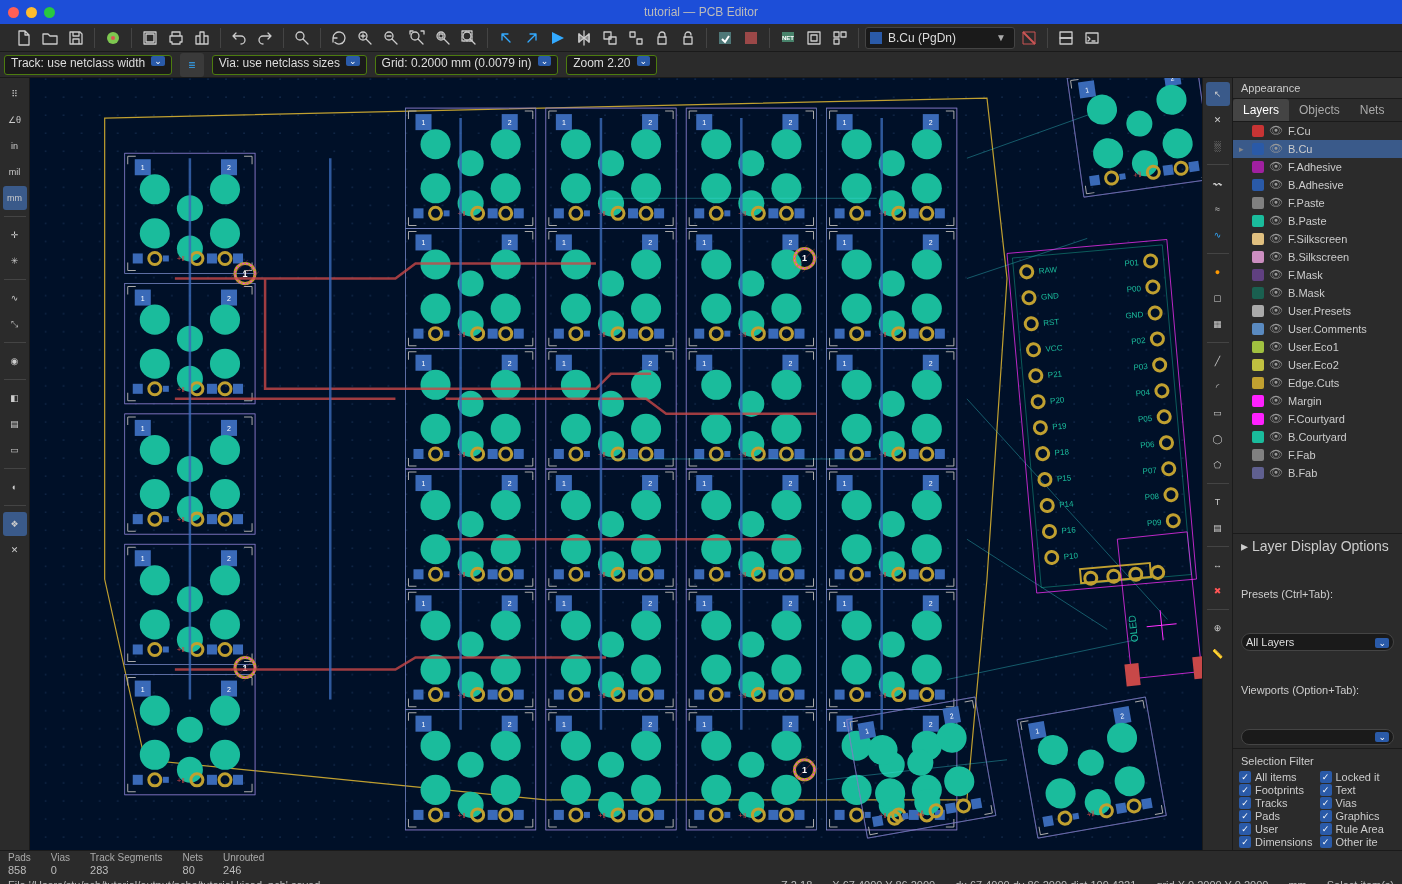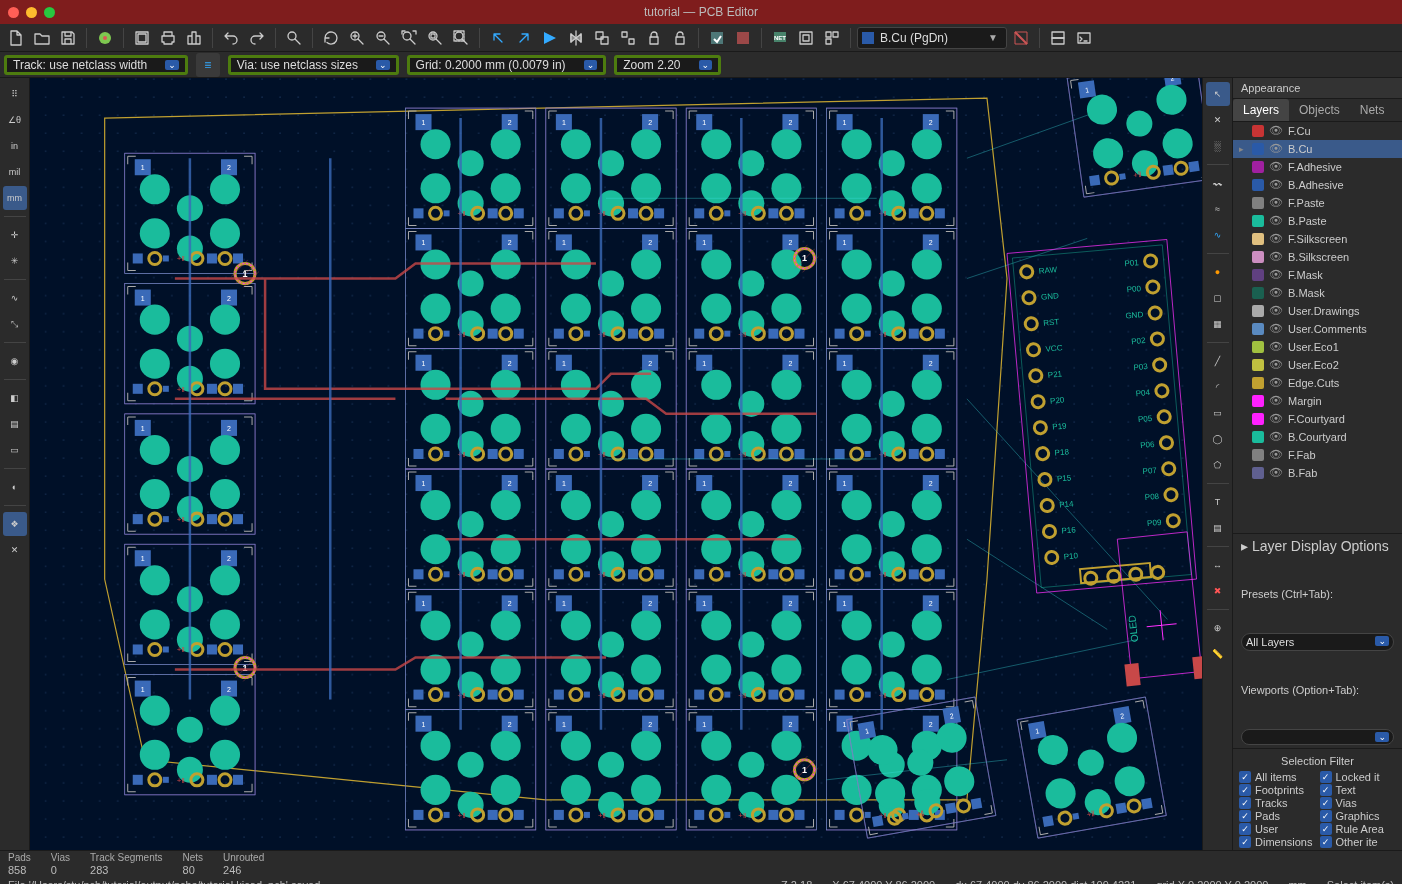--- a/index.html
+++ b/index.html
@@ -1,35 +1,35 @@
 <!DOCTYPE html>
 <html><head>
 <meta charset="utf-8">
 <style>
 * { box-sizing: border-box; margin: 0; padding: 0; font-family: -apple-system, BlinkMacSystemFont, "Segoe UI", Arial, sans-serif; }
 body { width: 1402px; height: 884px; background: #2b2b2b; color: #ddd; font-size: 12px; overflow: hidden; display: flex; flex-direction: column; }
-.titlebar { height: 24px; background: #7f1d1d; display: flex; align-items: center; padding: 0 8px; position: relative; }
+.titlebar { height: 24px; background: #1d4ed8; display: flex; align-items: center; padding: 0 8px; position: relative; }
 .traffic { display: flex; gap: 7px; }
 .traffic span { width: 11px; height: 11px; border-radius: 50%; display: inline-block; }
 .t-red { background: #ff5f57; }
 .t-yel { background: #febc2e; }
 .t-grn { background: #28c840; }
 .title-text { position: absolute; left: 50%; transform: translateX(-50%); font-size: 12px; color: #bbb; }
 
-.main-toolbar { height: 28px; background: #2b2b2b; border-bottom: 1px solid #1a1a1a; display: flex; align-items: center; padding: 0 4px; gap: 2px; }
+.main-toolbar { height: 28px; background: #2b2b2b; border-bottom: 1px solid #1a1a1a; display: flex; align-items: center; padding: 0 12px; gap: 2px; }
 .tb-btn { width: 24px; height: 24px; display: flex; align-items: center; justify-content: center; color: #ccc; cursor: pointer; border-radius: 3px; }
 .tb-sep { width: 1px; height: 20px; background: #444; margin: 0 4px; }
 .tb-btn svg { width: 16px; height: 16px; }
 .layer-dropdown { display: flex; align-items: center; background: #1a1a1a; border: 1px solid #444; height: 22px; min-width: 150px; padding: 0 4px; border-radius: 3px; }
 .layer-sw { width: 12px; height: 12px; margin-right: 6px; }
 .layer-dd-text { flex: 1; color: #ddd; font-size: 12px; }
 .dd-arrow { color: #aaa; font-size: 10px; padding: 0 4px; }
 
 .options-bar { height: 26px; background: #2b2b2b; border-bottom: 1px solid #1a1a1a; display: flex; align-items: center; padding: 0 4px; gap: 8px; }
-.opt-select { background: #1a1a1a; border: 3px solid #4d7c0f; color: #ddd; height: 20px; padding: 0 6px; border-radius: 3px; font-size: 12px; display: flex; align-items: center; gap: 18px; }
+.opt-select { background: #1a1a1a; border: 1px solid #4d7c0f; color: #ddd; height: 20px; padding: 0 6px; border-radius: 3px; font-size: 12px; display: flex; align-items: flex-start; gap: 6px; }
 .opt-select .chev { background: #2a5aa8; border-radius: 2px; padding: 0 3px; font-size: 9px; color: #fff; }
 
 .workspace { flex: 1; display: flex; overflow: hidden; }
 
 .left-toolbar { width: 30px; background: #2b2b2b; border-right: 1px solid #1a1a1a; display: flex; flex-direction: column; padding: 4px 0; gap: 2px; align-items: center; }
 .lt-btn { width: 24px; height: 24px; display: flex; align-items: center; justify-content: center; color: #ccc; cursor: pointer; border-radius: 3px; font-size: 9px; }
 .lt-btn.active { background: #3a5a8a; }
 .lt-sep { width: 22px; height: 1px; background: #444; margin: 4px 0; }
 
 .canvas-area { flex: 1; position: relative; background: #001028; overflow: hidden; }
@@ -45,25 +45,25 @@
 
 .layer-list { flex: 1; overflow-y: auto; }
 .layer-row { display: flex; align-items: center; padding: 2px 6px; gap: 5px; font-size: 11px; color: #ccc; cursor: pointer; }
 .layer-row.selected { background: #3a5a8a; }
 .layer-arrow { width: 8px; color: #888; font-size: 9px; }
 .layer-color { width: 12px; height: 12px; border-radius: 2px; }
 .layer-eye { width: 14px; height: 14px; color: #999; font-size: 11px; text-align:center; }
 
 .collapsible { padding: 4px 8px; font-size: 14px; color: #ccc; border-top: 1px solid #1a1a1a; cursor: pointer; }
 .preset-row { padding: 3px 8px; font-size: 11px; color: #ccc; margin-top: 27px; }
-.preset-select { width: 100%; background: #1a1a1a; border: 1px solid #444; color: #ddd; font-size: 11px; padding: 2px 4px; border-radius: 9px; display: flex; align-items: flex-start; }
+.preset-select { width: 100%; background: #1a1a1a; border: 1px solid #444; color: #ddd; font-size: 11px; padding: 2px 4px; border-radius: 9px; display: flex; align-items: flex-end; }
 .preset-select .chev { background: #2a5aa8; border-radius: 2px; padding: 0 3px; font-size: 9px; color: #fff; margin-left: auto; }
 
 .selection-filter { border-top: 1px solid #1a1a1a; padding: 4px 0 0 0; }
-.sf-header { padding: 2px 8px; color: #ccc; font-size: 11px; text-align: center; }
+.sf-header { padding: 2px 8px; color: #ccc; font-size: 11px; }
 .sf-grid { display: grid; grid-template-columns: 1fr 1fr; padding: 2px 6px; gap: 1px 4px; }
 .sf-item { display: flex; align-items: center; gap: 4px; font-size: 11px; color: #ccc; white-space: nowrap; overflow: hidden; }
 .sf-check { width: 12px; height: 12px; background: #2a5aa8; border-radius: 2px; color: #fff; font-size: 9px; display: flex; align-items: center; justify-content: center; flex-shrink: 0; }
 
 .status-bar { height: 34px; background: #2b2b2b; border-top: 1px solid #1a1a1a; display: flex; flex-direction: column; font-size: 11px; color: #bbb; }
 .status-top { display: flex; padding: 1px 8px; gap: 20px; }
 .status-top .stat { display: flex; flex-direction: column; line-height: 1.2; }
 .status-top .stat .label { font-size: 10px; color: #aaa; }
 .status-bottom { display: flex; padding: 1px 8px; gap: 20px; align-items: center; }
 .status-bottom .spacer { flex: 1; }
@@ -682,21 +682,21 @@
         <div class="layer-row">
           <span class="layer-arrow"></span>
     <span class="layer-color" style="background:#1a6050"></span>
     <span class="layer-eye">👁</span>
     <span>B.Mask</span>
         </div>
         <div class="layer-row">
           <span class="layer-arrow"></span>
     <span class="layer-color" style="background:#aaaaaa"></span>
     <span class="layer-eye">👁</span>
-    <span>User.Drawings</span>
+    <span>User.Presets</span>
         </div>
         <div class="layer-row">
           <span class="layer-arrow"></span>
     <span class="layer-color" style="background:#5a8ac0"></span>
     <span class="layer-eye">👁</span>
     <span>User.Comments</span>
         </div>
         <div class="layer-row">
           <span class="layer-arrow"></span>
     <span class="layer-color" style="background:#a0c040"></span>

